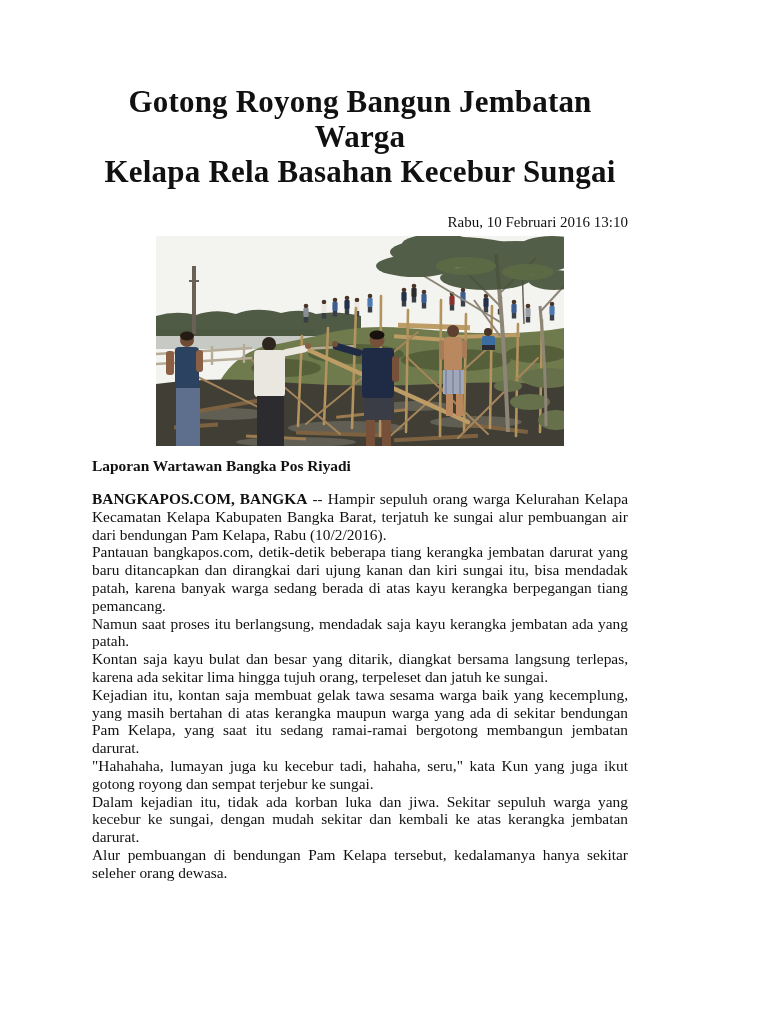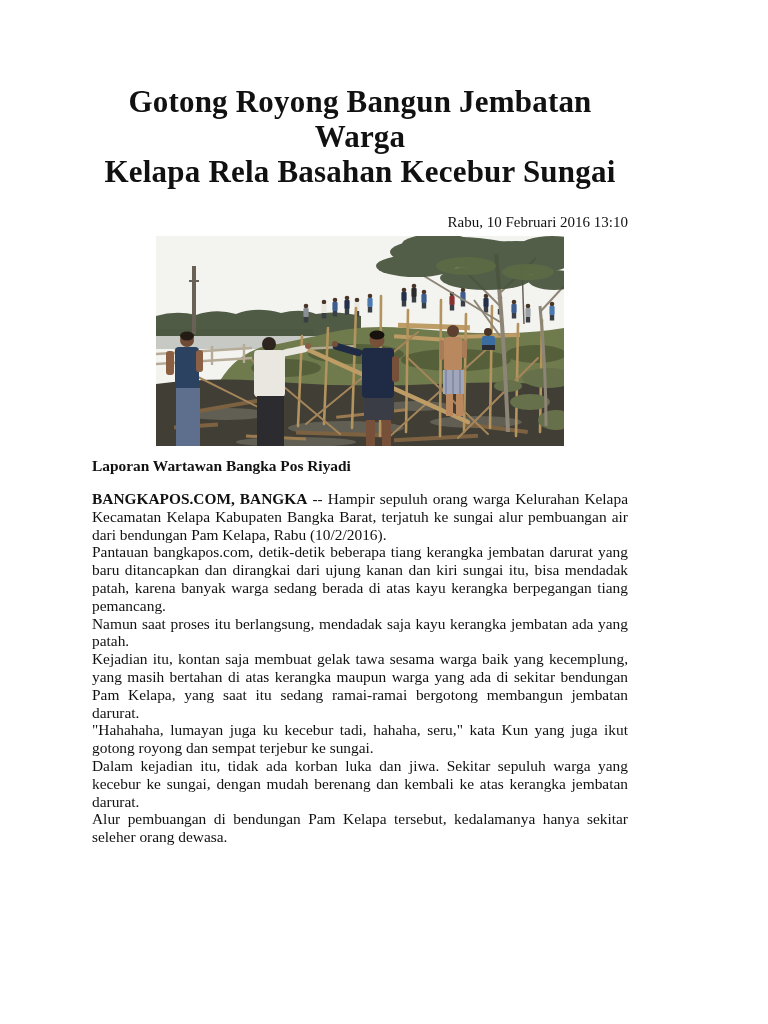--- a/index.html
+++ b/index.html
@@ -315,19 +315,20 @@
     <figcaption>
     </figcaption>
   </figure>
 
   <div class="byline"><span class="b">Laporan Wartawan </span><span class="b u">Bangka</span><span class="b"> Pos Riyadi</span></div>
 
   <div class="article-body">
       <p><span class="b">BANGKAPOS.COM, BANGKA</span><span> -- Hampir sepuluh orang warga Kelurahan Kelapa Kecamatan Kelapa Kabupaten </span><span class="u">Bangka</span><span> Barat, terjatuh ke sungai alur pembuangan air dari bendungan Pam Kelapa, Rabu (10/2/2016).</span></p>
       <p><span>Pantauan bangkapos.com, detik-detik beberapa tiang kerangka jembatan darurat yang baru ditancapkan dan dirangkai dari ujung kanan dan kiri sungai itu, bisa mendadak patah, karena banyak warga sedang berada di atas kayu kerangka berpegangan tiang pemancang.</span></p>
       <p><span>Namun saat proses itu berlangsung, mendadak saja kayu kerangka jembatan ada yang patah.</span></p>
+      <p><span>Kontan saja kayu bulat dan besar yang ditarik, diangkat bersama langsung terlepas, karena ada sekitar lima hingga tujuh orang, terpeleset dan jatuh ke sungai.</span></p>
       <p><span>Kejadian itu, kontan saja membuat gelak tawa sesama warga baik yang kecemplung, yang masih bertahan di atas kerangka maupun warga yang ada di sekitar bendungan Pam Kelapa, yang saat itu sedang ramai-ramai bergotong membangun jembatan darurat.</span></p>
       <p><span>"Hahahaha, lumayan juga ku kecebur tadi, hahaha, seru," kata Kun yang juga ikut gotong royong dan sempat terjebur ke sungai.</span></p>
-      <p><span>Dalam kejadian itu, tidak ada korban luka dan jiwa. Sekitar sepuluh warga yang kecebur ke sungai, dengan mudah berenang dan kembali ke atas kerangka jembatan darurat.</span></p>
+      <p><span>Dalam kejadian itu, tidak ada korban luka dan jiwa. Sekitar sepuluh warga yang kecebur ke sungai, dengan mudah sekitar dan kembali ke atas kerangka jembatan darurat.</span></p>
       <p><span>Alur pembuangan di bendungan Pam Kelapa tersebut, kedalamanya hanya sekitar seleher orang dewasa.</span></p>
     </div>
 
 </div>
 
 </body></html>

